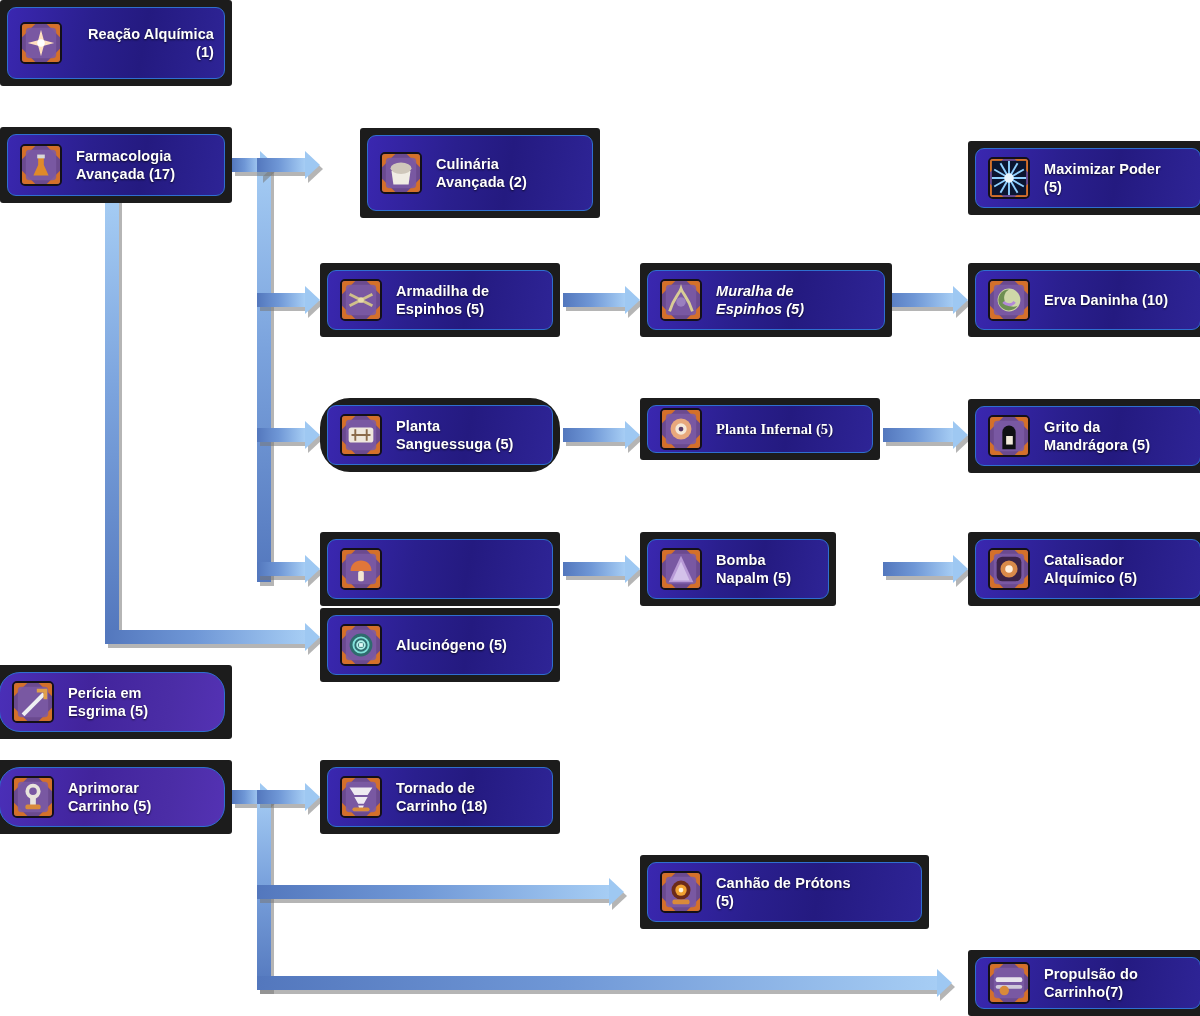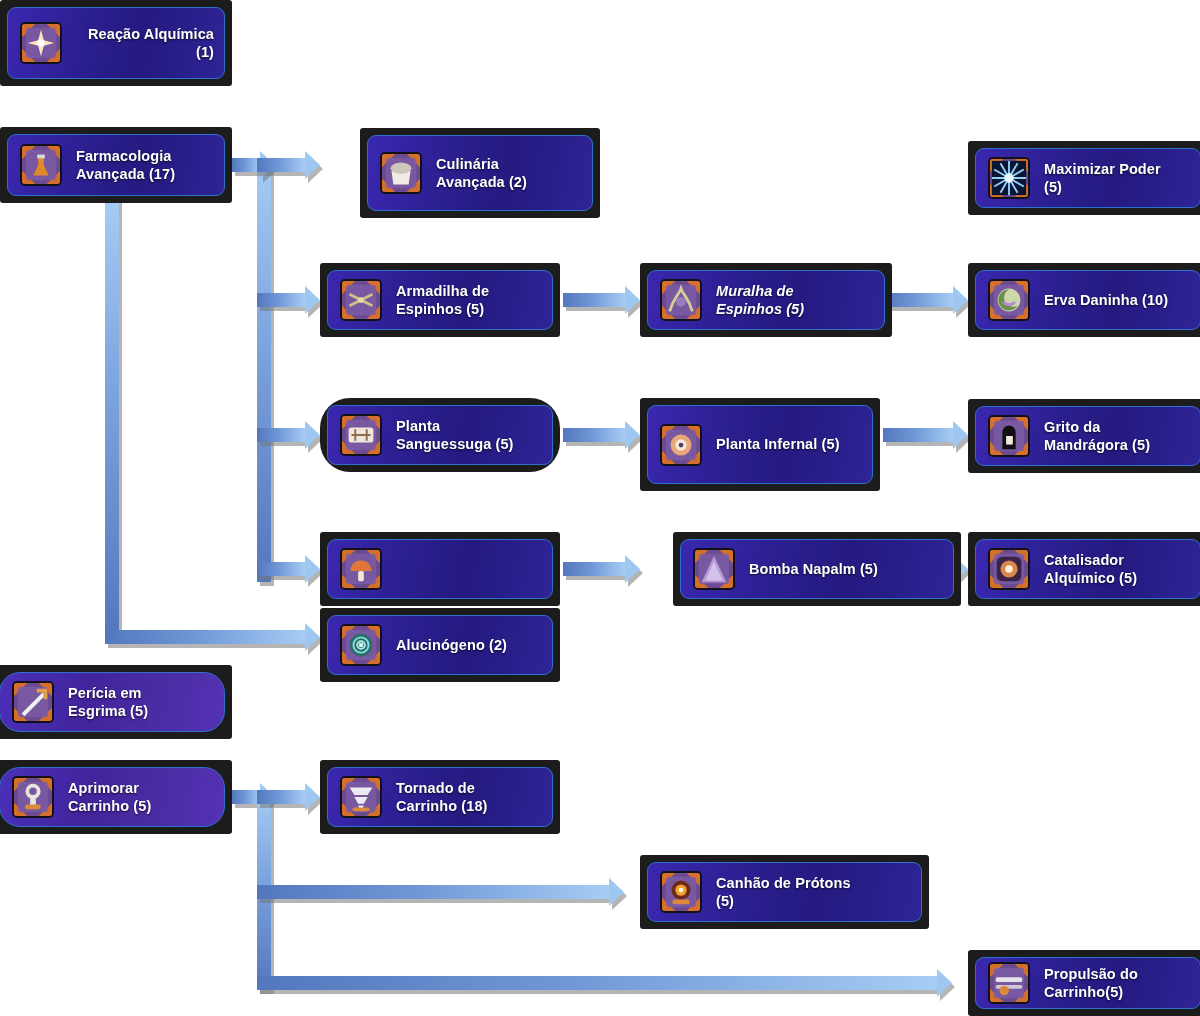--- a/index.html
+++ b/index.html
@@ -313,21 +313,21 @@
               <path d="M40 40h-14L40 26z" fill="#d4702a"></path>
               <rect x="4" y="4" width="32" height="32" rx="4" fill="#7b5ba6" opacity=".85"></rect>
               <rect x="7" y="12" width="26" height="16" rx="3" fill="#efe7dd"></rect>
               <path d="M10 20h20M14 14v12M26 14v12" stroke="#8a6a4a" stroke-width="2"></path>
             </svg>
           </div>
           <div class="label">Planta
 Sanguessuga (5)</div>
         </div>
       </div>
-      <div class="node" style="left: 640px; top: 398px; width: 240px; height: 93px;">
+      <div class="node" style="left: 640px; top: 398px; width: 240px; height: 62px; font-family: Liberation Serif, serif;">
         <div class="inner">
           <div class="icon">
             <svg viewBox="0 0 40 40" class="art" width="100%" height="100%">
               <rect x="0" y="0" width="40" height="40" fill="#6b4a8f"></rect>
               <path d="M0 0h14L0 14z" fill="#d4702a"></path>
               <path d="M40 0v14L26 0z" fill="#d4702a"></path>
               <path d="M0 40v-14L14 40z" fill="#d4702a"></path>
               <path d="M40 40h-14L40 26z" fill="#d4702a"></path>
               <rect x="4" y="4" width="32" height="32" rx="4" fill="#7b5ba6" opacity=".85"></rect>
               <circle cx="20" cy="20" r="11" fill="#e8a87c"></circle>
@@ -365,21 +365,21 @@
               <path d="M40 0v14L26 0z" fill="#d4702a"></path>
               <path d="M0 40v-14L14 40z" fill="#d4702a"></path>
               <path d="M40 40h-14L40 26z" fill="#d4702a"></path>
               <rect x="4" y="4" width="32" height="32" rx="4" fill="#7b5ba6" opacity=".85"></rect>
               <path d="M9 22c0-7 5-11 11-11s11 4 11 11z" fill="#e0763a"></path>
               <rect x="17" y="22" width="6" height="11" rx="2" fill="#f2e6d2"></rect>
             </svg>
           </div>
         </div>
       </div>
-      <div class="node" style="left: 640px; top: 532px; width: 288px; height: 74px; margin-left: 33px;">
+      <div class="node" style="left: 640px; top: 532px; width: 196px; height: 74px;">
         <div class="inner">
           <div class="icon">
             <svg viewBox="0 0 40 40" class="art" width="100%" height="100%">
               <rect x="0" y="0" width="40" height="40" fill="#6b4a8f"></rect>
               <path d="M0 0h14L0 14z" fill="#d4702a"></path>
               <path d="M40 0v14L26 0z" fill="#d4702a"></path>
               <path d="M0 40v-14L14 40z" fill="#d4702a"></path>
               <path d="M40 40h-14L40 26z" fill="#d4702a"></path>
               <rect x="4" y="4" width="32" height="32" rx="4" fill="#7b5ba6" opacity=".85"></rect>
               <path d="M20 6 33 34H7z" fill="#b89ad6"></path>
@@ -417,21 +417,21 @@
               <path d="M40 0v14L26 0z" fill="#d4702a"></path>
               <path d="M0 40v-14L14 40z" fill="#d4702a"></path>
               <path d="M40 40h-14L40 26z" fill="#d4702a"></path>
               <rect x="4" y="4" width="32" height="32" rx="4" fill="#7b5ba6" opacity=".85"></rect>
               <circle cx="20" cy="20" r="12" fill="#2f6b6e"></circle>
               <circle cx="20" cy="20" r="8" fill="none" stroke="#7fe0d8" stroke-width="2"></circle>
               <circle cx="20" cy="20" r="4" fill="none" stroke="#aef2ea" stroke-width="2"></circle>
               <rect x="18" y="18" width="4" height="4" fill="#dffaf6"></rect>
             </svg>
           </div>
-          <div class="label">Alucinógeno (2)</div>
+          <div class="label">Alucinógeno (5)</div>
         </div>
       </div>
       <div class="node purple" style="left: -8px; top: 665px; width: 240px; height: 74px;">
         <div class="inner">
           <div class="icon">
             <svg viewBox="0 0 40 40" class="art" width="100%" height="100%">
               <rect x="0" y="0" width="40" height="40" fill="#6b4a8f"></rect>
               <path d="M0 0h14L0 14z" fill="#d4702a"></path>
               <path d="M40 0v14L26 0z" fill="#d4702a"></path>
               <path d="M0 40v-14L14 40z" fill="#d4702a"></path>
@@ -511,17 +511,17 @@
               <path d="M40 0v14L26 0z" fill="#d4702a"></path>
               <path d="M0 40v-14L14 40z" fill="#d4702a"></path>
               <path d="M40 40h-14L40 26z" fill="#d4702a"></path>
               <rect x="4" y="4" width="32" height="32" rx="4" fill="#7b5ba6" opacity=".85"></rect>
               <rect x="6" y="14" width="28" height="5" rx="2" fill="#e6e2ec"></rect>
               <rect x="6" y="22" width="28" height="4" rx="2" fill="#cfc8da"></rect>
               <circle cx="15" cy="28" r="5" fill="#d98a3a"></circle>
             </svg>
           </div>
           <div class="label">Propulsão do
-Carrinho(5)</div>
+Carrinho(7)</div>
         </div>
       </div>
     </div>
 </div>
 
 </body></html>

